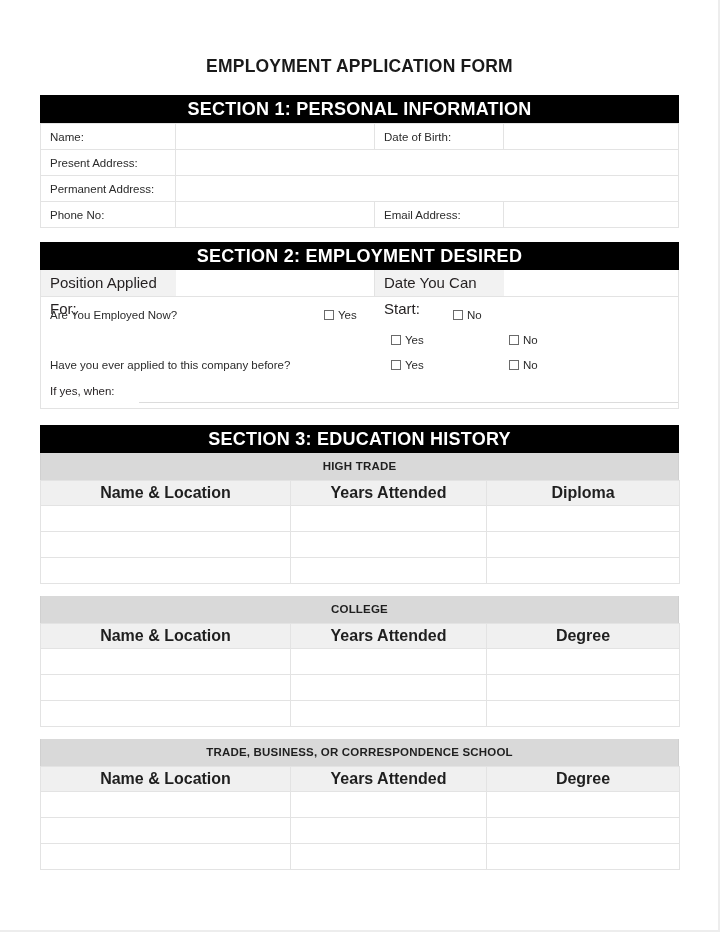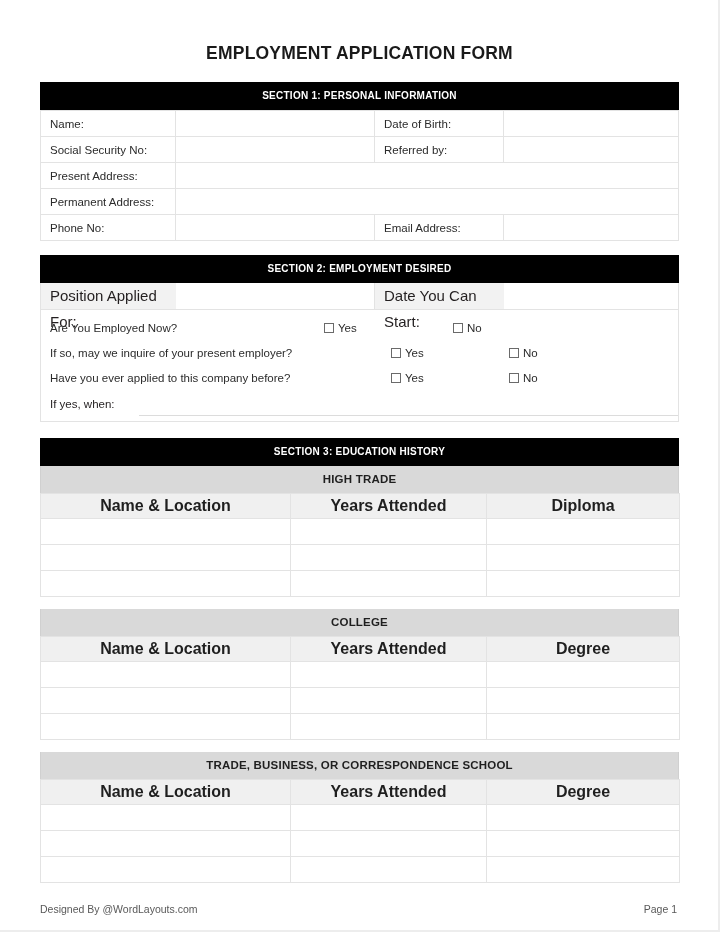--- a/index.html
+++ b/index.html
@@ -21,42 +21,42 @@
     height: 932px;
     background: #ffffff;
     box-sizing: border-box;
     border-right: 2px solid #ededed;
     border-bottom: 2px solid #ededed;
   }
 
   .sheet {
     position: absolute;
     left: 40px;
-    top: 0;
+    top: 13px;
     width: 639px;
   }
 
   
   .doc-title {
     text-align: center;
     font-size: 17.5px;
     font-weight: bold;
     letter-spacing: 0.2px;
     color: #1a1a1a;
     margin-top: 43px;
     margin-bottom: 0;
     line-height: 1.2;
   }
 
   
   .section-bar {
     background: #000000;
     color: #ffffff;
     text-align: center;
-    font-size: 10px;
+    font-size: 18px;
     font-weight: bold;
     letter-spacing: 0.25px;
     line-height: 28px;
     height: 28px;
     box-sizing: border-box;
   }
 
   
   table.grid {
     width: 100%;
@@ -231,26 +231,20 @@
     <div class="section-bar">SECTION 1: PERSONAL INFORMATION</div>
     <table class="grid s1">
       <tbody>
         <tr>
           <td class="lbl" style="width:135px">Name:</td>
           <td class="val" style="width:199px"></td>
           <td class="lbl" style="width:129px">Date of Birth:</td>
           <td class="val"></td>
         </tr>
         <tr>
-          <td class="lbl">Social Security No:</td>
-          <td class="val"></td>
-          <td class="lbl">Referred by:</td>
-          <td class="val"></td>
-        </tr>
-        <tr>
           <td class="lbl">Present Address:</td>
           <td class="val" colspan="3"></td>
         </tr>
         <tr>
           <td class="lbl">Permanent Address:</td>
           <td class="val" colspan="3"></td>
         </tr>
         <tr>
           <td class="lbl">Phone No:</td>
           <td class="val"></td>
@@ -278,21 +272,20 @@
         <span class="qtext">Are You Employed Now?</span>
         <span class="opt" style="left: 283px;">
           <span class="box"></span><span>Yes</span>
         </span>
         <span class="opt" style="left: 412px;">
           <span class="box"></span><span>No</span>
         </span>
       </div>
 
       <div class="qrow">
-        <span class="qtext">If so, may we inquire of your present employer?</span>
         <span class="opt" style="left: 350px;">
           <span class="box"></span><span>Yes</span>
         </span>
         <span class="opt" style="left: 468px;">
           <span class="box"></span><span>No</span>
         </span>
       </div>
 
       <div class="qrow">
         <span class="qtext">Have you ever applied to this company before?</span>
@@ -398,17 +391,13 @@
         <tr>
           <td></td>
           <td></td>
           <td></td>
         </tr>
       </tbody>
     </table>
 
   </div>
 
-  <div class="footer">
-    <span>Designed By @WordLayouts.com</span>
-    <span>Page 1</span>
-  </div>
 </div>
 
 </body></html>

